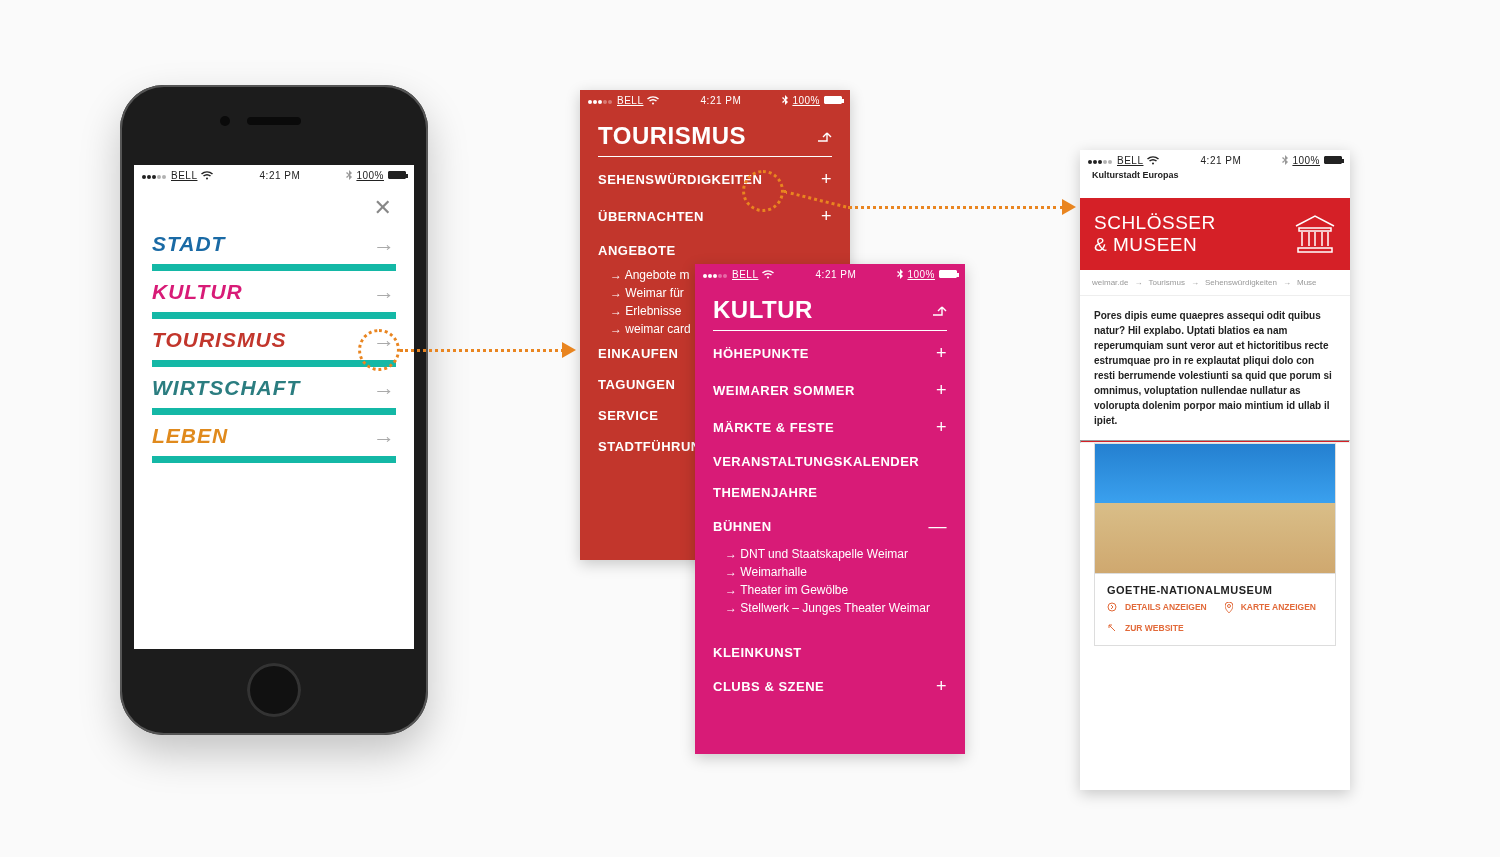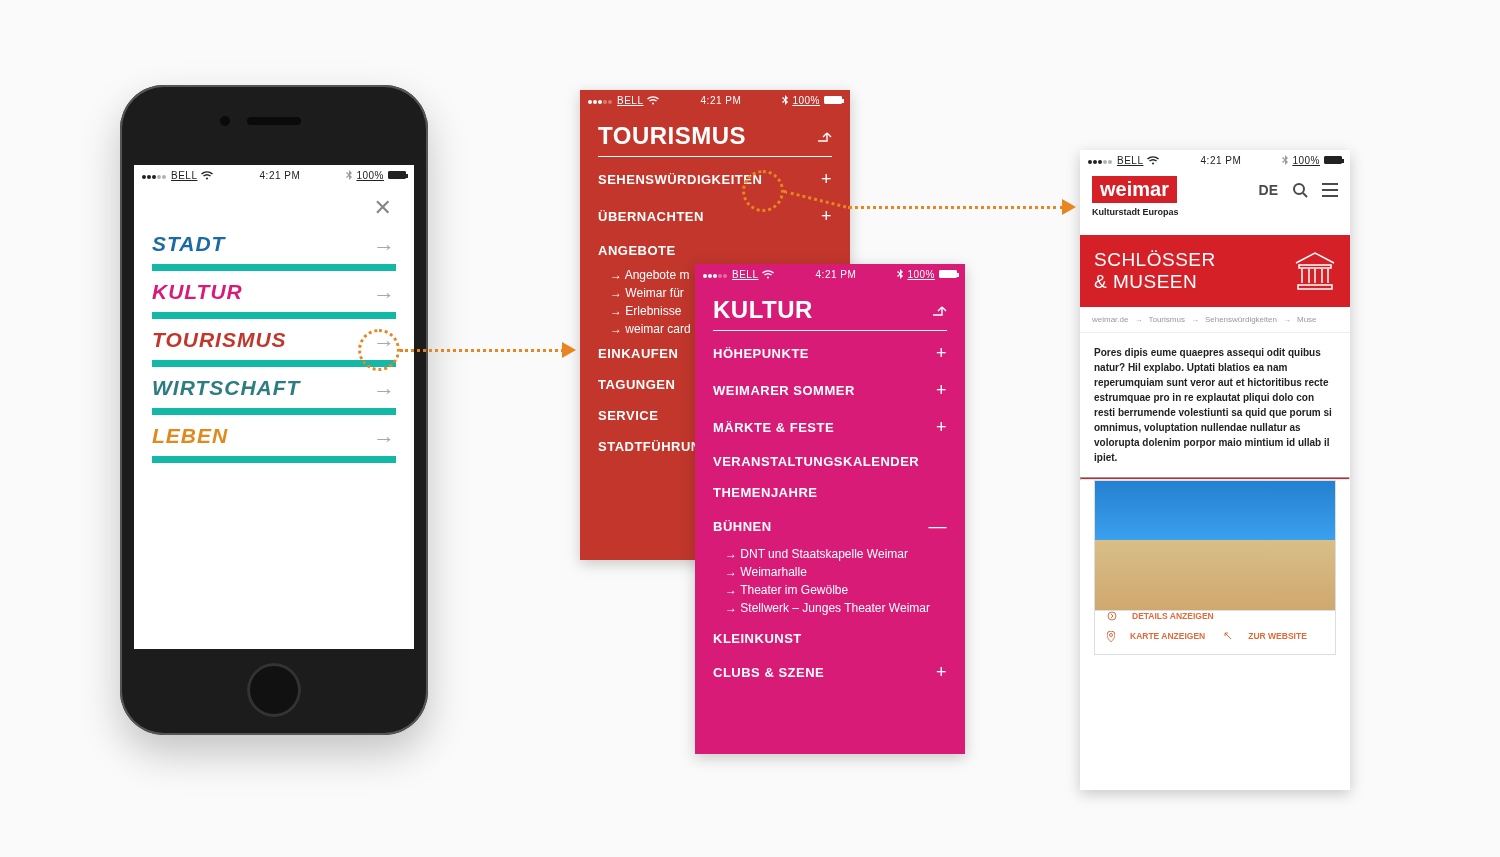--- a/index.html
+++ b/index.html
@@ -104,21 +104,21 @@
     background:
       linear-gradient(#2480d0 0%, #3aa0ee 45%, #3aa0ee 46%, rgba(0,0,0,0) 46%),
       linear-gradient(to top,#cfa86f 0%, #d9be88 54%, rgba(0,0,0,0) 54%),
       linear-gradient(to right,#2c4a22 0%, #3a5c2e 25%, rgba(0,0,0,0) 25%),
       #cfa86f;
     border-bottom:1px solid #ddd;
   }
   .card h3{font-size:11px;font-weight:800;letter-spacing:.5px;padding:10px 12px 6px;}
   .card p{font-size:8.5px;padding:0 12px 10px;color:#555;line-height:1.4;}
   .card-actions{display:flex;flex-wrap:wrap;gap:10px 18px;padding:0 12px 12px;font-size:8.5px;font-weight:700;color:#e26a3a;}
-  .card-actions span{display:inline-flex;align-items:center;gap:15px;}
+  .card-actions span{display:inline-flex;align-items:center;gap:8px;}
 
   
   .dotted-circle{
     position:absolute;width:42px;height:42px;border:3px dotted #e98520;border-radius:50%;
   }
   .dotted-line{position:absolute;height:0;border-top:3px dotted #e98520;}
   .arrowhead{
     position:absolute;width:0;height:0;
     border-left:14px solid #e98520;border-top:8px solid transparent;border-bottom:8px solid transparent;
   }
@@ -287,21 +287,21 @@
       <span>THEMENJAHRE</span>
     </div>
   <div class="sub-item">
       <span>BÜHNEN</span>
       <span class="minus">—</span>
     </div>
   <div class="sub-sub" style="padding-right:40px">DNT und Staatskapelle Weimar</div>
   <div class="sub-sub">Weimarhalle</div>
   <div class="sub-sub">Theater im Gewölbe</div>
   <div class="sub-sub" style="padding-right:16px">Stellwerk – Junges Theater Weimar</div>
-  <div class="sub-item" style="margin-top:6px">
+  <div class="sub-item" style="margin-top:20px">
       <span>KLEINKUNST</span>
     </div>
   <div class="sub-item">
       <span>CLUBS &amp; SZENE</span>
       <span class="plus">+</span>
     </div>
 </div>
 
 <div class="float-screen s-white">
   <div class="status-bar dark">
@@ -319,33 +319,20 @@
         </svg>
         <span>100%</span>
         <span class="batt">
           <span class="batt-body">
             <span class="batt-fill"></span>
           </span>
         </span>
       </div>
   </div>
   <div class="det-header">
-    <div class="det-topbar">
-      <span class="logo">weimar</span>
-      <div class="det-icons">
-        <span>DE</span>
-        <svg width="16" height="16" viewBox="0 0 16 16">
-            <circle cx="7" cy="7" r="5" stroke="#4a4a4a" stroke-width="2" fill="none"></circle>
-            <line x1="11" y1="11" x2="15" y2="15" stroke="#4a4a4a" stroke-width="2"></line>
-          </svg>
-        <svg width="16" height="14" viewBox="0 0 16 14">
-            <path d="M0 1h16M0 7h16M0 13h16" stroke="#4a4a4a" stroke-width="2"></path>
-          </svg>
-      </div>
-    </div>
     <div class="tagline">Kulturstadt Europas</div>
     <div class="red-banner">
       <h2><span>SCHLÖSSER</span><br><span>&amp; MUSEEN</span></h2>
       <svg width="42" height="40" viewBox="0 0 42 40">
           <path d="M2 12L21 2l19 10M5 14h32v3H5zM8 18v14m7-14v14m6-14v14m7-14v14m6-14v14M4 34h34v4H4z" stroke="#fff" stroke-width="1.5" fill="none"></path>
         </svg>
     </div>
     <div class="breadcrumb">
       <span>weimar.de</span>
         <span>→</span>
@@ -353,20 +340,21 @@
         <span>→</span>
       <span>Sehenswürdigkeiten</span>
         <span>→</span>
       <span>Muse</span>
     </div>
   </div>
   <div class="body-text">Pores dipis eume quaepres assequi odit quibus natur? Hil explabo. Uptati blatios ea nam reperumquiam sunt veror aut et hictoritibus recte estrumquae pro in re explautat pliqui dolo con resti berrumende volestiunti sa quid que porum si omnimus, voluptation nullendae nullatur as volorupta dolenim porpor maio mintium id ullab il ipiet.</div>
   <hr class="red-sep">
   <div class="card">
     <div class="card-img"></div>
+    <h3>GOETHE-NATIONALMUSEUM</h3>
     <div class="card-actions">
       <span>
           <svg width="10" height="10" viewBox="0 0 10 10">
             <circle cx="5" cy="5" r="4" stroke="#e26a3a" fill="none"></circle>
             <path d="M4 3l2 2-2 2" stroke="#e26a3a" fill="none"></path>
           </svg>
           <span>DETAILS ANZEIGEN</span>
         </span>
       <span>
           <svg width="8" height="11" viewBox="0 0 8 11">

